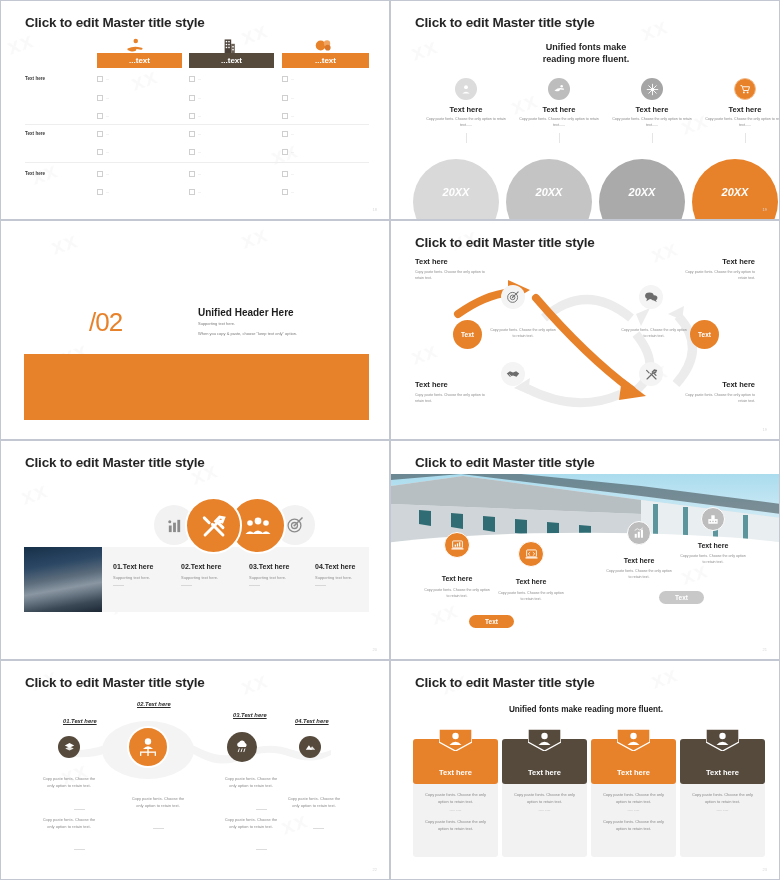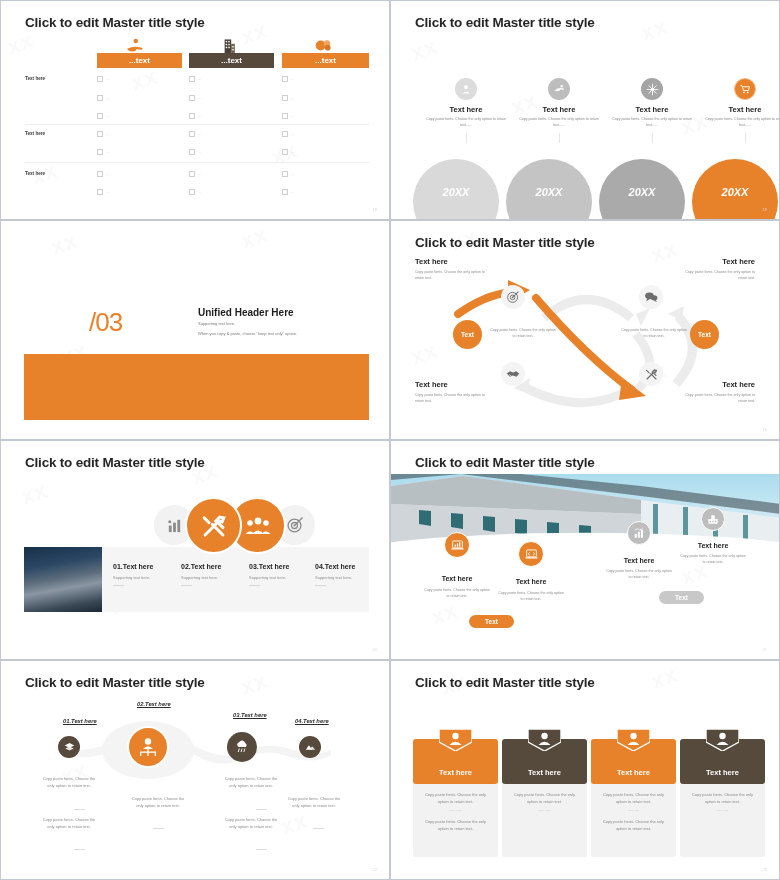--- a/index.html
+++ b/index.html
@@ -212,20 +212,24 @@
 
   <div class="slide">
     <div class="wm">
       <span style="left:20px;top:36px;">xx</span>
         <span style="left:250px;top:16px;">xx</span>
       <span style="left:120px;top:90px;">xx</span>
         <span style="left:290px;top:110px;">xx</span>
     </div>
     <div class="title">Click to edit Master title style</div>
 
+    <div class="s2-sub">
+      <div>Unified fonts make</div>
+      <div>reading more fluent.</div>
+    </div>
 
     <div class="s2-col" style="left:29px;top:77px;">
       <div class="s2-ico" style="background:#dcdcdc;">
         <svg width="12" height="12" viewBox="0 0 16 16">
             <circle cx="8" cy="5.5" r="2.6" fill="#fff"></circle>
             <path d="M3 14 q5-5 10 0 z" fill="#fff"></path>
           </svg>
         </div>
       <div class="s2-h">Text here</div>
       <div class="s2-p">Copy paste fonts. Choose the only option to retain text......</div>
@@ -290,21 +294,21 @@
     <div class="pnum">19</div>
   </div>
 
   <div class="slide">
     <div class="wm">
       <span style="left:50px;top:10px;">xx</span>
         <span style="left:240px;top:4px;">xx</span>
       <span style="left:60px;top:120px;">xx</span>
         <span style="left:250px;top:140px;">xx</span>
     </div>
-    <div class="s3-num">/03</div>
+    <div class="s3-num">/02</div>
     <div class="s3-h">Unified Header Here</div>
     <div class="s3-p1">Supporting text here.</div>
     <div class="s3-p2">When you copy &amp; paste, choose "keep text only" option.</div>
     <div class="s3-band"></div>
   </div>
 
   <div class="slide">
     <div class="wm">
       <span style="left:60px;top:6px;">xx</span>
         <span style="left:260px;top:18px;">xx</span>
@@ -617,20 +621,21 @@
   </div>
 
   <div class="slide">
     <div class="wm">
       <span style="left:50px;top:10px;">xx</span>
         <span style="left:260px;top:4px;">xx</span>
       <span style="left:80px;top:160px;">xx</span>
         <span style="left:290px;top:110px;">xx</span>
     </div>
     <div class="title">Click to edit Master title style</div>
+    <div class="s8-sub">Unified fonts make reading more fluent.</div>
 
     <div class="s8-card" style="left:22px;"></div>
     <div class="s8-head" style="left:22px;background:#e8822a;">
         <span>Text here</span>
       </div>
     <div class="s8-tag" style="left:48px;">
       <svg width="33" height="22" viewBox="0 0 33 22">
           <polygon points="0,0 33,0 33,13 16.5,22 0,13" fill="#e8822a" stroke="#fff" stroke-width="1.4"></polygon>
           <circle cx="16.5" cy="7" r="3.2" fill="#fff"></circle>
           <path d="M10.5 16 q6-6.5 12 0 z" fill="#fff"></path>

